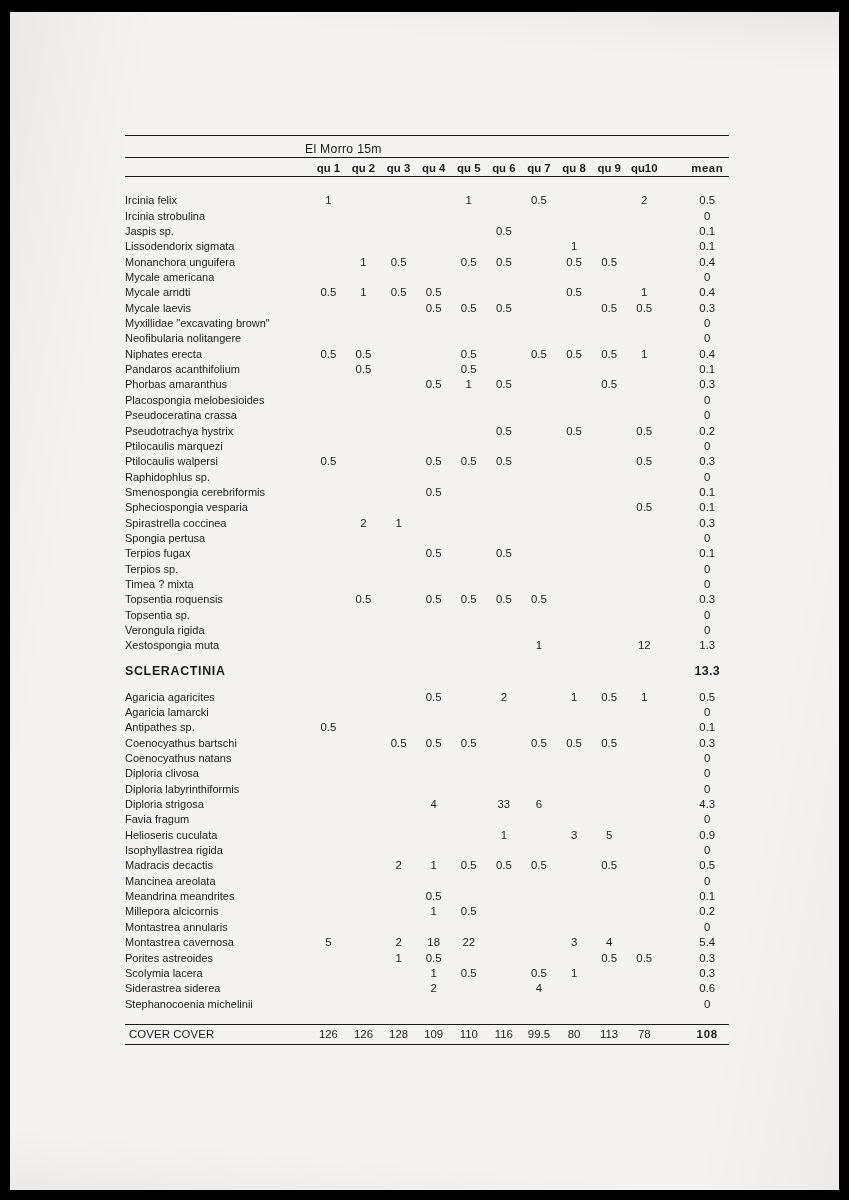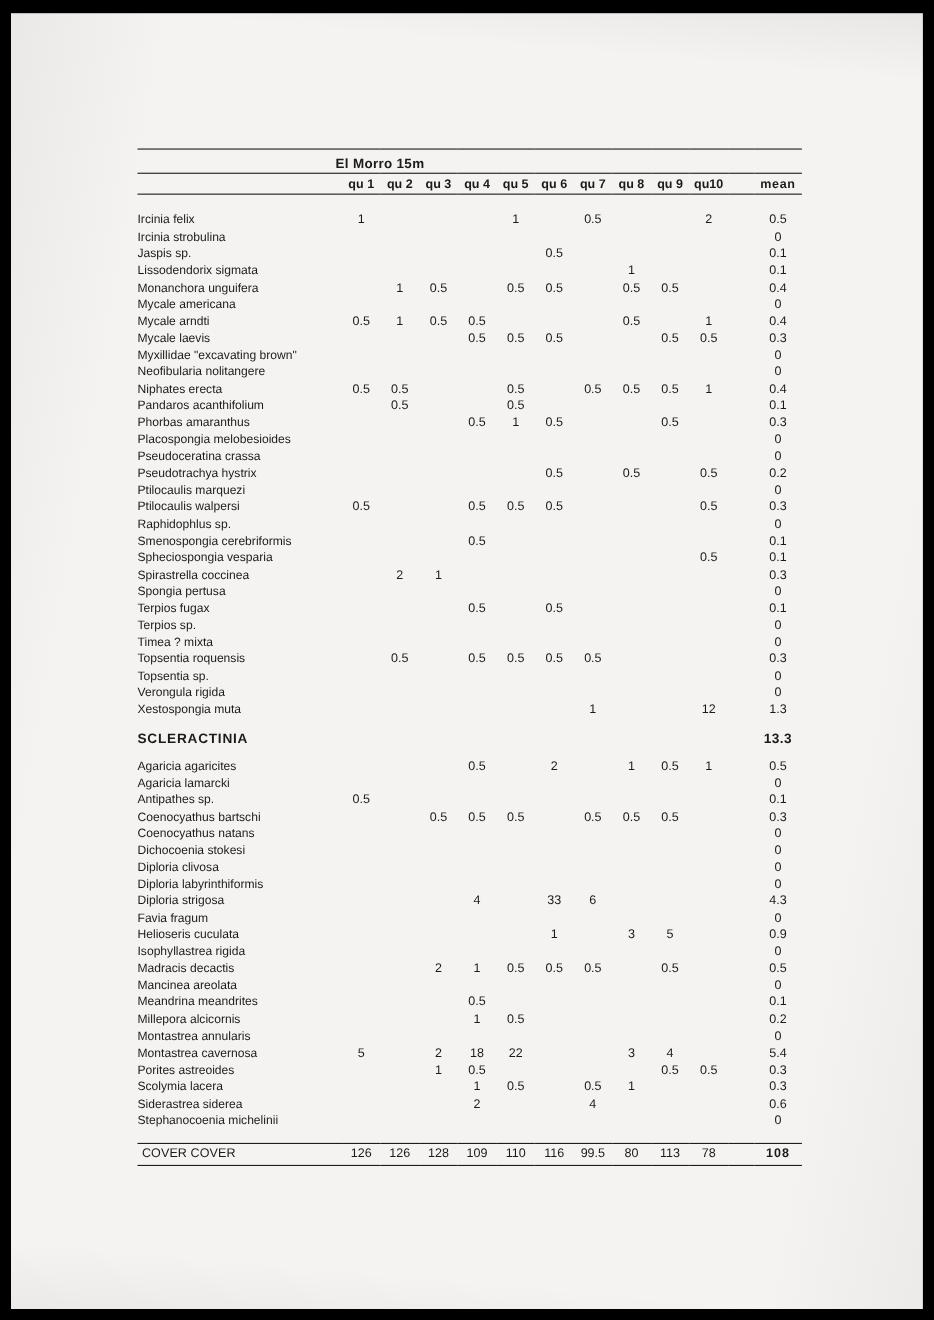--- a/index.html
+++ b/index.html
@@ -59,21 +59,21 @@
   col.c-gap   { width: 23px;  }
   col.c-mean  { width: 42px;  }
 
   
   tr.rule-top td      { border-top: 1.6px solid #1b1b1b; height: 3px; }
   td.rule-under       { border-bottom: 1.4px solid #1b1b1b; }
 
   tr.site-row td {
     height: 17px;
     font-size: 12.2px;
-    font-weight: bold;
+    font-weight: normal;
     letter-spacing: 0.3px;
     padding-bottom: 1px;
   }
   tr.head-row td {
     height: 16px;
     font-size: 11.4px;
     font-weight: bold;
     text-align: center;
     padding-bottom: 2px;
   }
@@ -704,35 +704,20 @@
             <td class="num"></td>
             <td class="num"></td>
             <td class="num"></td>
             <td class="num"></td>
             <td class="num"></td>
             <td class="num"></td>
             <td></td>
             <td class="mean">0</td>
           </tr>
           <tr class="data-row">
-            <td class="sp-name">Dichocoenia stokesi</td>
-            <td class="num"></td>
-            <td class="num"></td>
-            <td class="num"></td>
-            <td class="num"></td>
-            <td class="num"></td>
-            <td class="num"></td>
-            <td class="num"></td>
-            <td class="num"></td>
-            <td class="num"></td>
-            <td class="num"></td>
-            <td></td>
-            <td class="mean">0</td>
-          </tr>
-          <tr class="data-row">
             <td class="sp-name">Diploria clivosa</td>
             <td class="num"></td>
             <td class="num"></td>
             <td class="num"></td>
             <td class="num"></td>
             <td class="num"></td>
             <td class="num"></td>
             <td class="num"></td>
             <td class="num"></td>
             <td class="num"></td>

